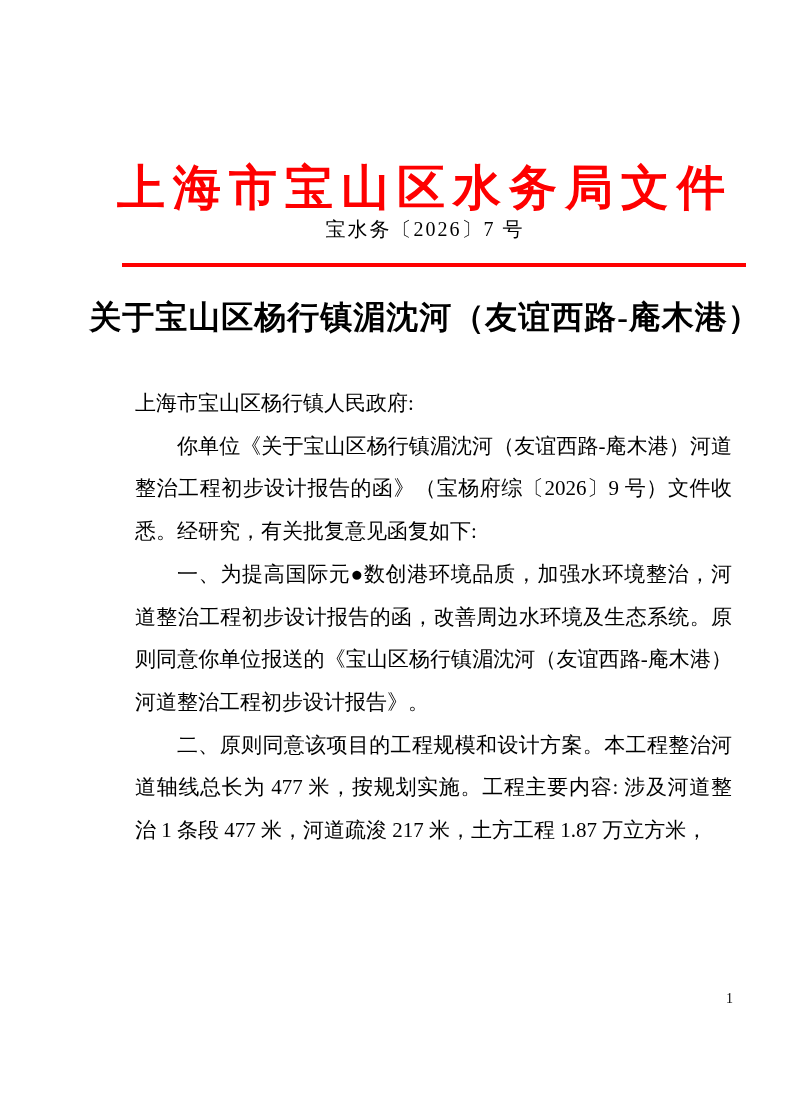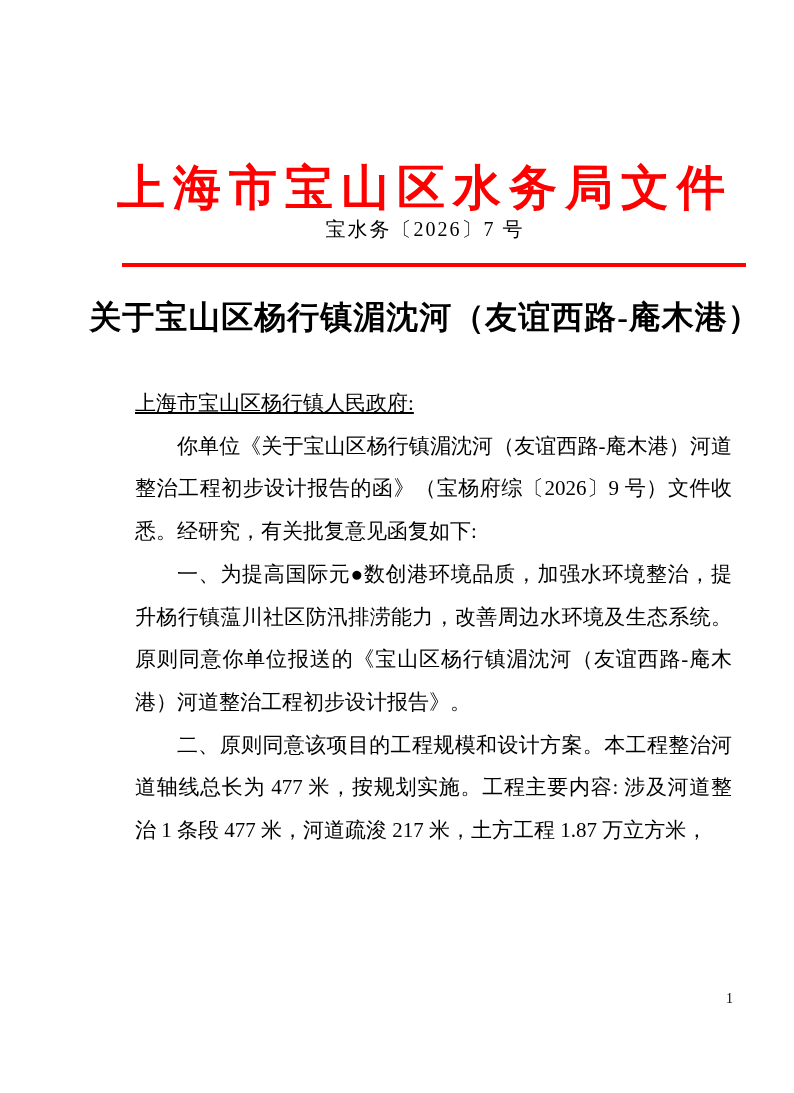--- a/index.html
+++ b/index.html
@@ -52,21 +52,20 @@
     font-size:21px;
     line-height:42.7px;
     text-align:justify;
   }
   .doc-body p{
     margin:0;
     text-indent:2em;
   }
   .doc-body p.salutation{
     text-indent:0;
-    text-decoration:underline;
   }
   .page-number{
     position:absolute;
     right:89px;
     bottom:87px;
     font-size:14px;
     line-height:1;
   }
 </style>
 </head>
@@ -82,19 +81,19 @@
     <div class="red-rule"></div>
   </div>
 
   <h2 class="doc-title">
     <span>关于宝山区杨行镇湄沈河（友谊西路-庵木港）</span><br>
   </h2>
 
   <div class="doc-body">
     <p class="salutation">上海市宝山区杨行镇人民政府:</p>
     <p>你单位《关于宝山区杨行镇湄沈河（友谊西路-庵木港）河道整治工程初步设计报告的函》（宝杨府综〔2026〕9 号）文件收悉。经研究，有关批复意见函复如下:</p>
-    <p>一、为提高国际元●数创港环境品质，加强水环境整治，提升杨行镇蕰川社区防汛排涝能力，改善周边水环境及生态系统。原则同意你单位报送的《宝山区杨行镇湄沈河（友谊西路-庵木港）河道整治工程初步设计报告》。</p>
+    <p>一、为提高国际元●数创港环境品质，加强水环境整治，河道整治工程初步设计报告的函，改善周边水环境及生态系统。原则同意你单位报送的《宝山区杨行镇湄沈河（友谊西路-庵木港）河道整治工程初步设计报告》。</p>
     <p>二、原则同意该项目的工程规模和设计方案。本工程整治河道轴线总长为 477 米，按规划实施。工程主要内容: 涉及河道整治 1 条段 477 米，河道疏浚 217 米，土方工程 1.87 万立方米，</p>
   </div>
 
   <div class="page-number">1</div>
 
 </div>
 
 </body></html>

